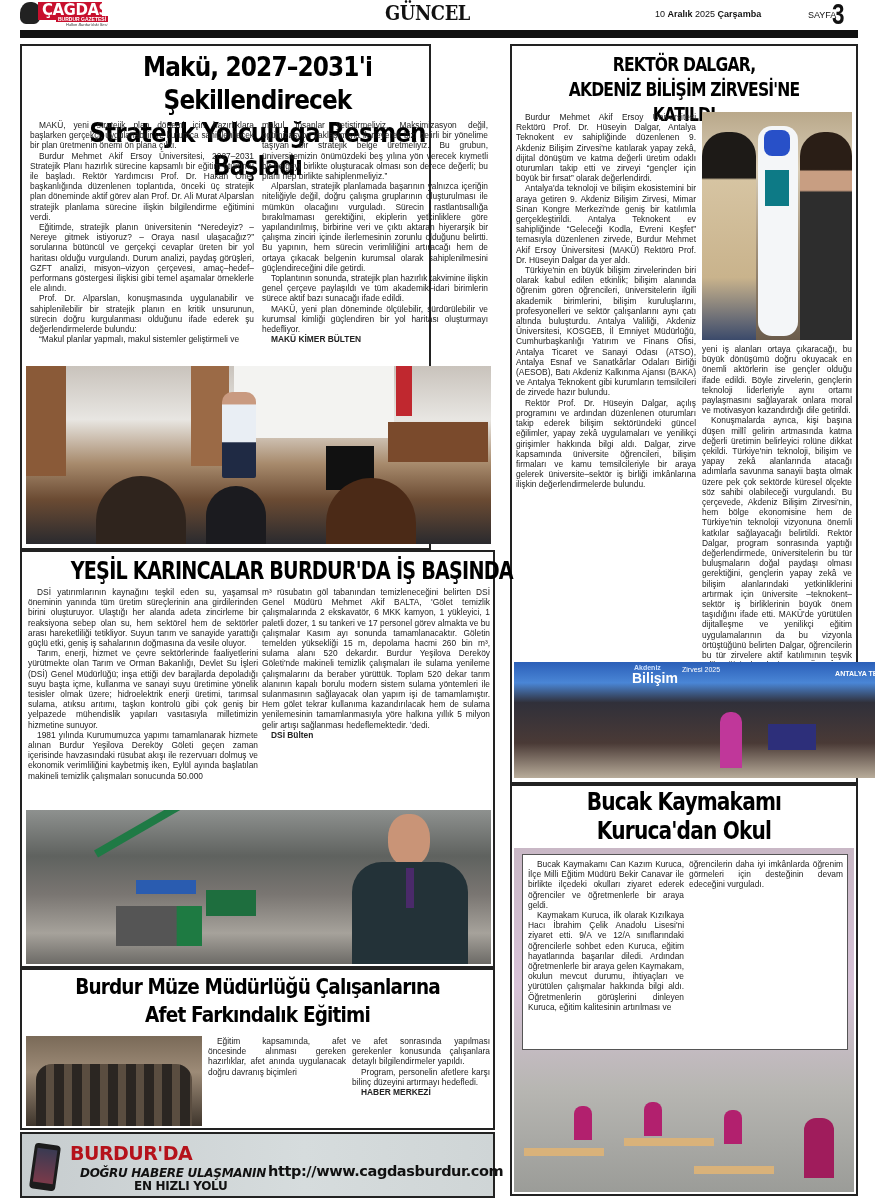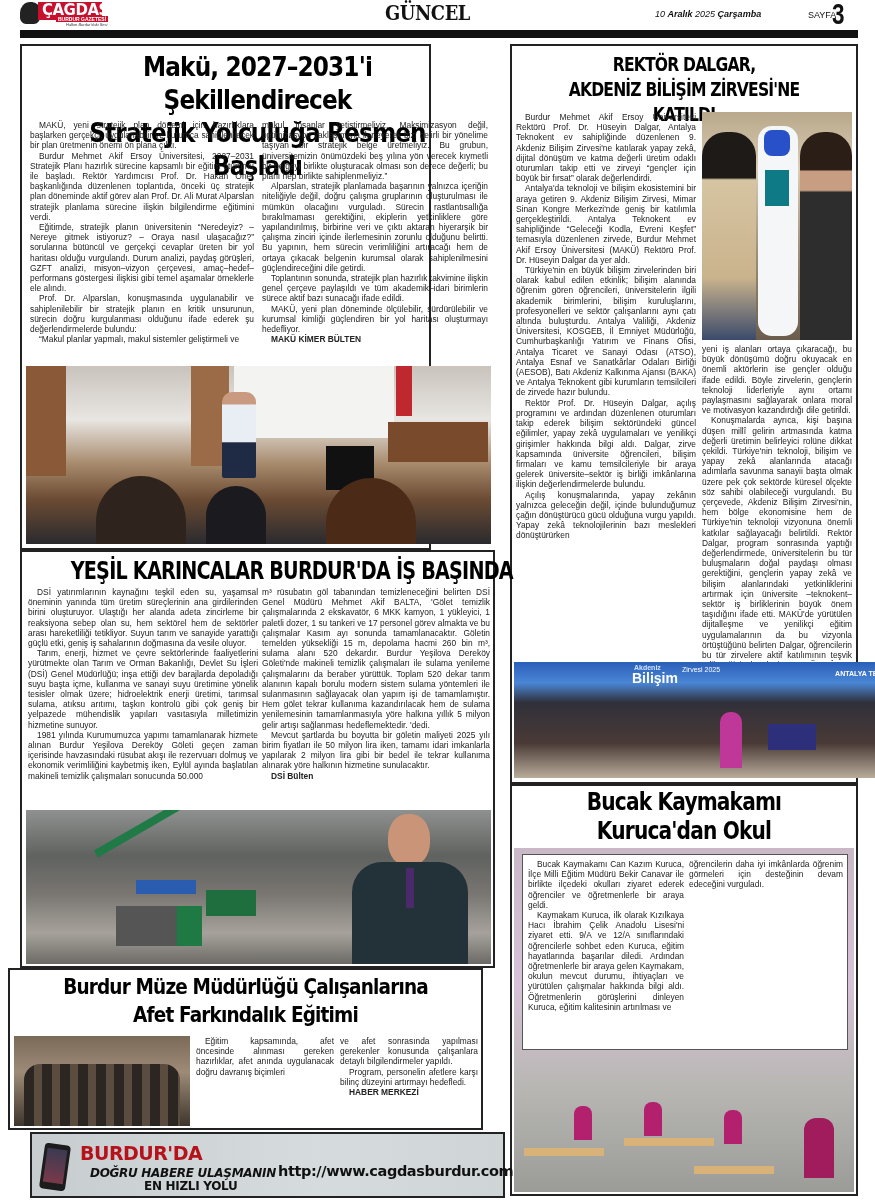--- a/index.html
+++ b/index.html
@@ -8,21 +8,21 @@
 
   
   .masthead { position: absolute; left: 0; top: 0; width: 875px; height: 40px; }
   .logo { position: absolute; left: 20px; top: 2px; width: 122px; height: 24px; }
   .logo-head { position: absolute; left: 0; top: 0; width: 20px; height: 22px; background: #222; border-radius: 50% 40% 30% 30%; }
   .logo-box { position: absolute; left: 18px; top: 0; width: 64px; height: 18px; background: #c8102e; }
   .logo-name { position: absolute; left: 22px; top: -1px; font-family: "DejaVu Sans", sans-serif; font-weight: bold; font-size: 15px; color: #fff; letter-spacing: -0.5px; }
   .logo-sub { position: absolute; left: 36px; top: 14px; font-size: 5px; color: #fff; background: #c8102e; padding: 0 2px; font-weight: bold; }
   .logo-slogan { position: absolute; left: 46px; top: 20px; font-size: 4px; color: #333; font-style: italic; }
   .section-title { position: absolute; left: 385px; top: 0; font-family: "DejaVu Serif", serif; font-weight: bold; font-size: 21px; letter-spacing: -0.5px; transform: scaleX(0.85); transform-origin: left; }
-  .date-line { position: absolute; left: 655px; top: 9px; font-size: 9px; font-family: "Liberation Sans", sans-serif; font-style: italic; }
+  .date-line { position: absolute; left: 655px; top: 9px; font-size: 9px; font-family: "Liberation Sans", sans-serif; }
   .date-line b { font-weight: bold; }
   .page-label { position: absolute; left: 808px; top: 10px; font-size: 9px; }
   .page-num { position: absolute; left: 832px; top: -3px; font-size: 30px; font-weight: bold; font-family: "Liberation Sans", sans-serif; transform: scaleX(0.75); transform-origin: left; }
   .top-bar { position: absolute; left: 20px; top: 30px; width: 838px; height: 8px; background: #111; }
 
   .box { position: absolute; border: 2px solid #222; background: #fff; }
   .col-text { font-family: "Liberation Sans", sans-serif; font-size: 8.4px; line-height: 10.2px; text-align: justify; color: #222; }
   .col-text p { text-indent: 9px; }
   .sig { font-weight: bold; }
 
@@ -96,21 +96,20 @@
     <div style="position:absolute; left:62px; top:18px; width:26px; height:26px; background:#2850c8; border-radius:8px;"></div>
     <div style="position:absolute; left:63px; top:58px; width:24px; height:36px; background:#0d7a86;"></div>
     <div style="position:absolute; left:0; top:20px; width:54px; height:208px; background:linear-gradient(180deg,#1d1a17 0%,#1d1a17 22%,#d6c4a2 23%,#c9b38c 70%,#3b4a6b 100%); border-radius:24px 24px 0 0;"></div>
     <div style="position:absolute; left:98px; top:20px; width:52px; height:208px; background:linear-gradient(180deg,#2a1e16 0%,#2a1e16 18%,#c89e82 19%,#c89e82 28%,#2d2d2d 29%); border-radius:24px 24px 0 0;"></div>
   </div>
   <div class="col-text" style="position:absolute; left:4px; top:66px; width:180px;">
     <p>Burdur Mehmet Akif Ersoy Üniversitesi Rektörü Prof. Dr. Hüseyin Dalgar, Antalya Teknokent ev sahipliğinde düzenlenen 9. Akdeniz Bilişim Zirvesi'ne katılarak yapay zekâ, dijital dönüşüm ve katma değerli üretim odaklı oturumları takip etti ve zirveyi “gençler için büyük bir fırsat” olarak değerlendirdi.</p>
     <p>Antalya'da teknoloji ve bilişim ekosistemini bir araya getiren 9. Akdeniz Bilişim Zirvesi, Mimar Sinan Kongre Merkezi'nde geniş bir katılımla gerçekleştirildi. Antalya Teknokent ev sahipliğinde “Geleceği Kodla, Evreni Keşfet” temasıyla düzenlenen zirvede, Burdur Mehmet Akif Ersoy Üniversitesi (MAKÜ) Rektörü Prof. Dr. Hüseyin Dalgar da yer aldı.</p>
     <p>Türkiye'nin en büyük bilişim zirvelerinden biri olarak kabul edilen etkinlik; bilişim alanında öğrenim gören öğrencileri, üniversitelerin ilgili akademik birimlerini, bilişim kuruluşlarını, profesyonelleri ve sektör çalışanlarını aynı çatı altında buluşturdu. Antalya Valiliği, Akdeniz Üniversitesi, KOSGEB, İl Emniyet Müdürlüğü, Cumhurbaşkanlığı Yatırım ve Finans Ofisi, Antalya Ticaret ve Sanayi Odası (ATSO), Antalya Esnaf ve Sanatkârlar Odaları Birliği (AESOB), Batı Akdeniz Kalkınma Ajansı (BAKA) ve Antalya Teknokent gibi kurumların temsilcileri de zirvede hazır bulundu.</p>
     <p>Rektör Prof. Dr. Hüseyin Dalgar, açılış programını ve ardından düzenlenen oturumları takip ederek bilişim sektöründeki güncel eğilimler, yapay zekâ uygulamaları ve yenilikçi girişimler hakkında bilgi aldı. Dalgar, zirve kapsamında üniversite öğrencileri, bilişim firmaları ve kamu temsilcileriyle bir araya gelerek üniversite–sektör iş birliği imkânlarına ilişkin değerlendirmelerde bulundu.</p>
-    <p>Açılış konuşmalarında, yapay zekânın yalnızca geleceğin değil, içinde bulunduğumuz çağın dönüştürücü gücü olduğuna vurgu yapıldı. Yapay zekâ teknolojilerinin bazı meslekleri dönüştürürken</p>
   </div>
   <div class="col-text" style="position:absolute; left:190px; top:298px; width:150px;">
     <p style="text-indent:0">yeni iş alanları ortaya çıkaracağı, bu büyük dönüşümü doğru okuyacak en önemli aktörlerin ise gençler olduğu ifade edildi. Böyle zirvelerin, gençlerin teknoloji liderleriyle aynı ortamı paylaşmasını sağlayarak onlara moral ve motivasyon kazandırdığı dile getirildi.</p>
     <p><span>Konuşmalarda ayrıca, kişi başına düşen millî gelirin artmasında katma değerli üretimin belirleyici rolüne dikkat çekildi. Türkiye'nin teknoloji, bilişim ve yapay zekâ alanlarında atacağı adımlarla savunma sanayii başta olmak üzere pek çok sektörde küresel ölçekte söz sahibi olabileceği vurgulandı. Bu çerçevede, Akdeniz Bilişim Zirvesi'nin, hem bölge ekonomisine hem de Türkiye'nin teknoloji vizyonuna önemli katkılar sağlayacağı belirtildi. Rektör Dalgar, program sonrasında yaptığı değerlendirmede, üniversitelerin bu tür buluşmaların doğal paydaşı olması gerektiğini, gençlerin yapay zekâ ve bilişim alanlarındaki yetkinliklerini artırmak için üniversite –teknokent–sektör iş birliklerinin büyük önem taşıdığını ifade etti. MAKÜ'de yürütülen dijitalleşme ve yenilikçi eğitim uygulamalarının da bu vizyonla örtüştüğünü belirten Dalgar, öğrencilerin bu tür zirvelere aktif katılımının teşvik edileceğini kaydetti.</span> <b>MAKÜ KİMER BÜLTEN</b></p>
   </div>
   <div class="photo" style="left:2px; top:616px; width:404px; height:116px; background:linear-gradient(180deg,#2b5fb8 0%,#4a86d6 18%,#30303a 35%,#4a3a36 70%,#b8ac9a 100%);">
     <span style="position:absolute; left:120px; top:2px; font-size:7px; color:#cfe3ff; font-weight:bold;">Akdeniz</span>
     <span style="position:absolute; left:118px; top:8px; font-size:14px; color:#fff; font-weight:bold;">Bilişim</span>
     <span style="position:absolute; left:168px; top:4px; font-size:7px; color:#fff;">Zirvesi 2025</span>
     <span style="position:absolute; right:6px; top:8px; font-size:7px; color:#fff; font-weight:bold;">ANTALYA TEKNOKENT</span>
@@ -121,21 +120,20 @@
 
 <div class="box" style="left:20px; top:550px; width:475px; height:418px;">
   <div class="headline" style="position:absolute; left:2px; top:4px; width:467px; font-size:24px; line-height:30px; transform:scaleX(0.8); transform-origin:center top; white-space:nowrap;">YEŞİL KARINCALAR BURDUR'DA İŞ BAŞINDA</div>
   <div class="col-text" style="position:absolute; left:6px; top:35px; width:230px;">
     <p>DSİ yatırımlarının kaynağını teşkil eden su, yaşamsal öneminin yanında tüm üretim süreçlerinin ana girdilerinden birini oluşturuyor. Ulaştığı her alanda adeta zincirleme bir reaksiyona sebep olan su, hem sektörel hem de sektörler arası hareketliliği tetikliyor. Suyun tarım ve sanayide yarattığı güçlü etki, geniş iş sahalarının doğmasına da vesile oluyor.</p>
     <p>Tarım, enerji, hizmet ve çevre sektörlerinde faaliyetlerini yürütmekte olan Tarım ve Orman Bakanlığı, Devlet Su İşleri (DSİ) Genel Müdürlüğü; inşa ettiği dev barajlarda depoladığı suyu başta içme, kullanma ve sanayi suyu üretimine yönelik tesisler olmak üzere; hidroelektrik enerji üretimi, tarımsal sulama, atıksu arıtımı, taşkın kontrolü gibi çok geniş bir yelpazede mühendislik yapıları vasıtasıyla milletimizin hizmetine sunuyor.</p>
     <p>1981 yılında Kurumumuzca yapımı tamamlanarak hizmete alınan Burdur Yeşilova Dereköy Göleti geçen zaman içerisinde havzasındaki rüsubat akışı ile rezervuarı dolmuş ve ekonomik verimliliğini kaybetmiş iken, Eylül ayında başlatılan makineli temizlik çalışmaları sonucunda 50.000</p>
   </div>
   <div class="col-text" style="position:absolute; left:240px; top:35px; width:228px;">
     <p style="text-indent:0">m³ rüsubatın göl tabanından temizleneceğini belirten DSİ Genel Müdürü Mehmet Akif BALTA, 'Gölet temizlik çalışmalarında 2 ekskavatör, 6 MKK kamyon, 1 yükleyici, 1 paletli dozer, 1 su tankeri ve 17 personel görev almakta ve bu çalışmalar Kasım ayı sonunda tamamlanacaktır. Göletin temelden yüksekliği 15 m, depolama hacmi 260 bin m³, sulama alanı 520 dekardır. Burdur Yeşilova Dereköy Göleti'nde makineli temizlik çalışmaları ile sulama yenileme çalışmalarını da beraber yürüttük. Toplam 520 dekar tarım alanının kapalı borulu modern sistem sulama yöntemleri ile sulanmasının sağlayacak olan yapım işi de tamamlamıştır. Hem gölet tekrar kullanıma kazandırılacak hem de sulama yenilemesinin tamamlanmasıyla yöre halkına yıllık 5 milyon gelir artışı sağlanması hedeflemektedir. 'dedi.</p>
-    <p>Mevcut şartlarda bu boyutta bir göletin maliyeti 2025 yılı birim fiyatları ile 50 milyon lira iken, tamamı idari imkanlarla yapılarak 2 milyon lira gibi bir bedel ile tekrar kullanıma alınarak yöre halkının hizmetine sunulacaktır.</p>
     <p class="sig">DSİ Bülten</p>
   </div>
   <div class="photo" style="left:4px; top:258px; width:465px; height:154px; background:linear-gradient(180deg,#8e918f 0%,#5f625f 30%,#7a7672 55%,#a6a29b 80%,#6c6a66 100%);">
     <div style="position:absolute; left:70px; top:40px; width:140px; height:8px; background:#1f7a45; transform:rotate(-30deg); transform-origin:left;"></div>
     <div style="position:absolute; left:180px; top:80px; width:50px; height:26px; background:#1e6e3e;"></div>
     <div style="position:absolute; left:90px; top:96px; width:86px; height:40px; background:linear-gradient(90deg,#555 0%,#555 70%,#1e7a42 71%);"></div>
     <div style="position:absolute; left:110px; top:70px; width:60px; height:14px; background:#2a5cb0;"></div>
     <div style="position:absolute; left:310px; top:0; width:150px; height:154px;">
       <div style="position:absolute; left:52px; top:4px; width:42px; height:52px; background:#c99477; border-radius:45%;"></div>
       <div style="position:absolute; left:16px; top:52px; width:116px; height:102px; background:#233238; border-radius:30px 30px 0 0;"></div>
@@ -162,39 +160,39 @@
     <div style="position:absolute; left:5px; top:4px; width:156px;">
       <p>Bucak Kaymakamı Can Kazım Kuruca, İlçe Milli Eğitim Müdürü Bekir Canavar ile birlikte ilçedeki okulları ziyaret ederek öğrenciler ve öğretmenlerle bir araya geldi.</p>
       <p>Kaymakam Kuruca, ilk olarak Kızılkaya Hacı İbrahim Çelik Anadolu Lisesi'ni ziyaret etti. 9/A ve 12/A sınıflarındaki öğrencilerle sohbet eden Kuruca, eğitim hayatlarında başarılar diledi. Ardından öğretmenlerle bir araya gelen Kaymakam, okulun mevcut durumu, ihtiyaçları ve yürütülen çalışmalar hakkında bilgi aldı. Öğretmenlerin görüşlerini dinleyen Kuruca, eğitim kalitesinin artırılması ve</p>
     </div>
     <div style="position:absolute; left:166px; top:4px; width:154px;">
       <p style="text-indent:0">öğrencilerin daha iyi imkânlarda öğrenim görmeleri için desteğinin devam edeceğini vurguladı.</p>
     </div>
   </div>
 </div>
 
-<div class="box" style="left:8px; top:968px; width:475px; height:162px;">
+<div class="box" style="left:20px; top:968px; width:475px; height:162px;">
   <div class="headline" style="position:absolute; left:2px; top:3px; width:467px; font-size:22px; line-height:28px; transform:scaleX(0.84); transform-origin:center top;">
     <div>Burdur Müze Müdürlüğü Çalışanlarına</div>
     <div>Afet Farkındalık Eğitimi</div>
   </div>
   <div class="photo" style="left:4px; top:66px; width:176px; height:90px; background:linear-gradient(180deg,#7a6a58 0%,#9d8b77 40%,#3e352c 100%);">
     <div style="position:absolute; left:10px; top:28px; width:156px; height:62px; background:repeating-linear-gradient(90deg,#2b2622 0 10px,#5a4d40 10px 18px); border-radius:16px 16px 0 0;"></div>
   </div>
   <div class="col-text" style="position:absolute; left:186px; top:66px; width:138px;">
     <p>Eğitim kapsamında, afet öncesinde alınması gereken hazırlıklar, afet anında uygulanacak doğru davranış biçimleri</p>
   </div>
   <div class="col-text" style="position:absolute; left:330px; top:66px; width:138px;">
     <p style="text-indent:0">ve afet sonrasında yapılması gerekenler konusunda çalışanlara detaylı bilgilendirmeler yapıldı.</p>
     <p>Program, personelin afetlere karşı bilinç düzeyini artırmayı hedefledi.</p>
     <p class="sig">HABER MERKEZİ</p>
   </div>
 </div>
 
-<div class="box" style="left:20px; top:1132px; width:475px; height:66px; background:linear-gradient(90deg,#c7cdcf 0%,#d6dcdd 60%,#cfd5d6 100%);margin-left:10px;">
+<div class="box" style="left:20px; top:1132px; width:475px; height:66px; background:linear-gradient(90deg,#c7cdcf 0%,#d6dcdd 60%,#cfd5d6 100%);">
   <div style="position:absolute; left:10px; top:10px; width:26px; height:46px; background:#1c1c1c; border-radius:4px; transform:rotate(8deg);">
     <div style="position:absolute; left:3px; top:5px; width:20px; height:34px; background:linear-gradient(180deg,#3a3a52,#7a3a4a);"></div>
   </div>
   <span style="position:absolute; left:48px; top:8px; font-size:19px; font-weight:bold; color:#b5121b; font-family:'DejaVu Sans', sans-serif; letter-spacing:-0.5px;">BURDUR'DA</span>
   <span style="position:absolute; left:58px; top:32px; font-size:12px; font-weight:bold; color:#111; font-family:'DejaVu Sans', sans-serif; letter-spacing:-0.3px;font-style:italic;">DOĞRU HABERE ULAŞMANIN</span>
   <span style="position:absolute; left:112px; top:45px; font-size:12px; font-weight:bold; color:#111; font-family:'DejaVu Sans', sans-serif; letter-spacing:-0.3px;">EN HIZLI YOLU</span>
   <span style="position:absolute; left:246px; top:29px; font-size:14.5px; font-weight:bold; color:#111; font-family:'DejaVu Sans', sans-serif; letter-spacing:-0.4px;">http://www.cagdasburdur.com</span>
 </div>
 
 </body></html>

